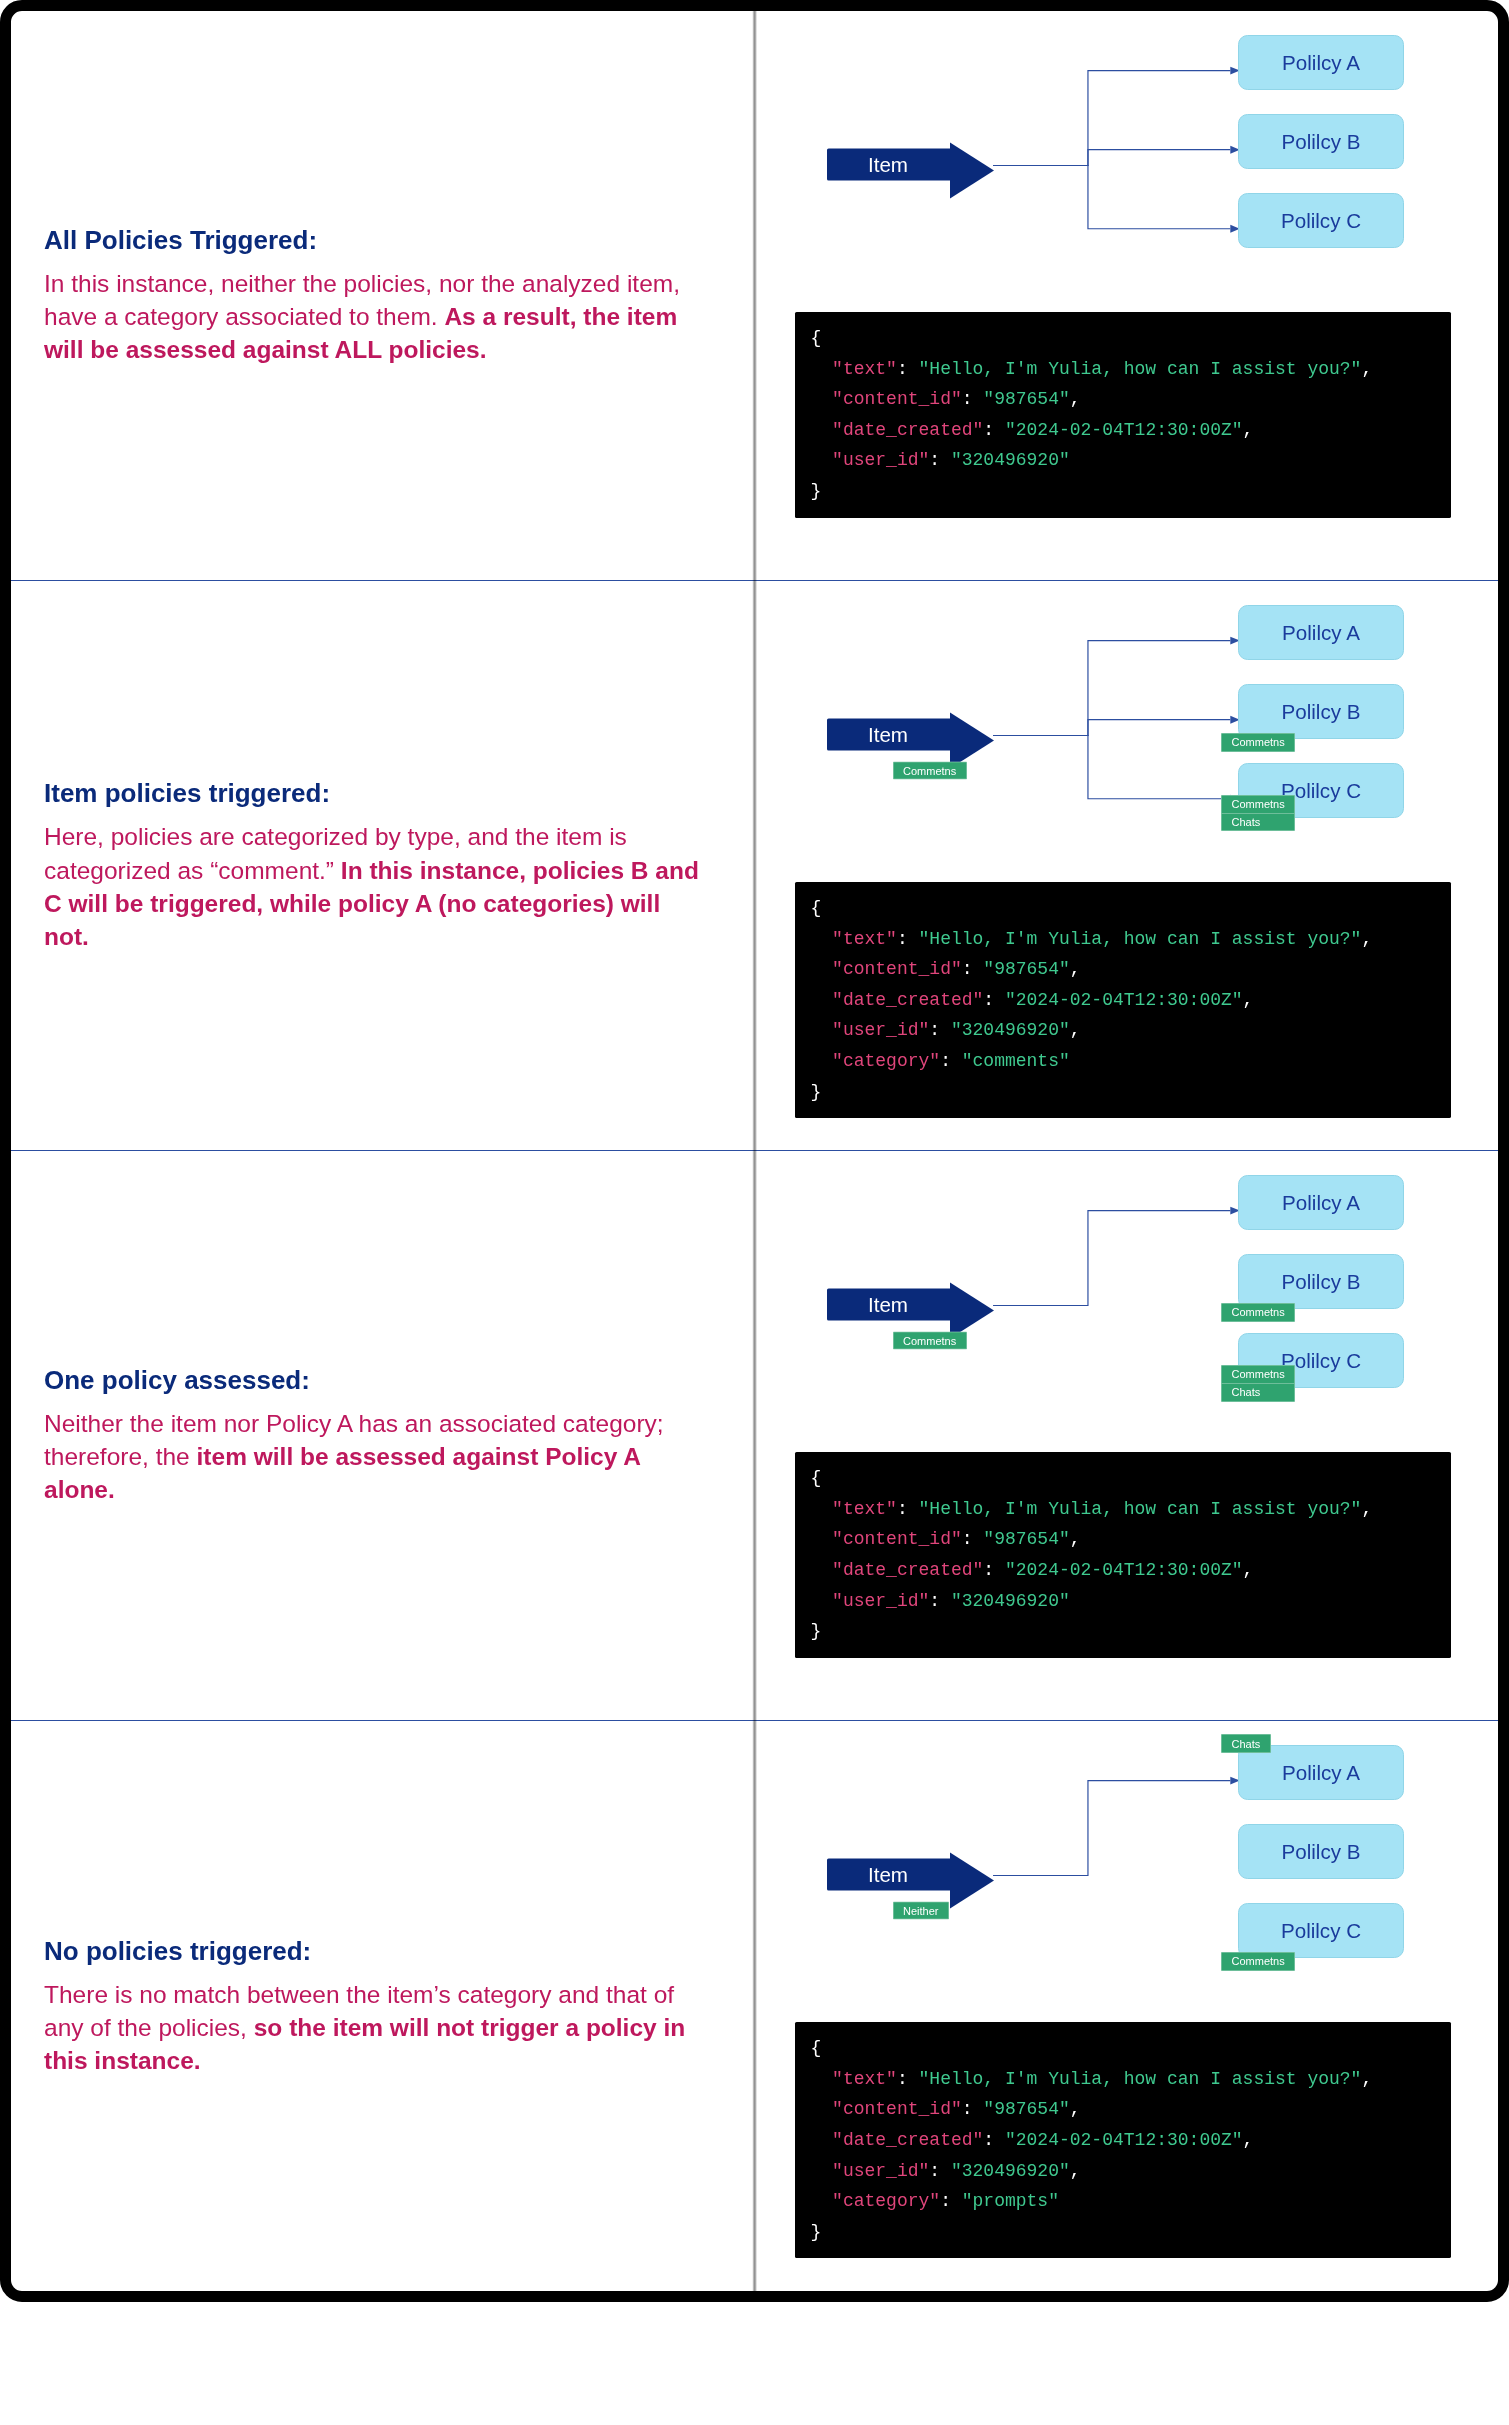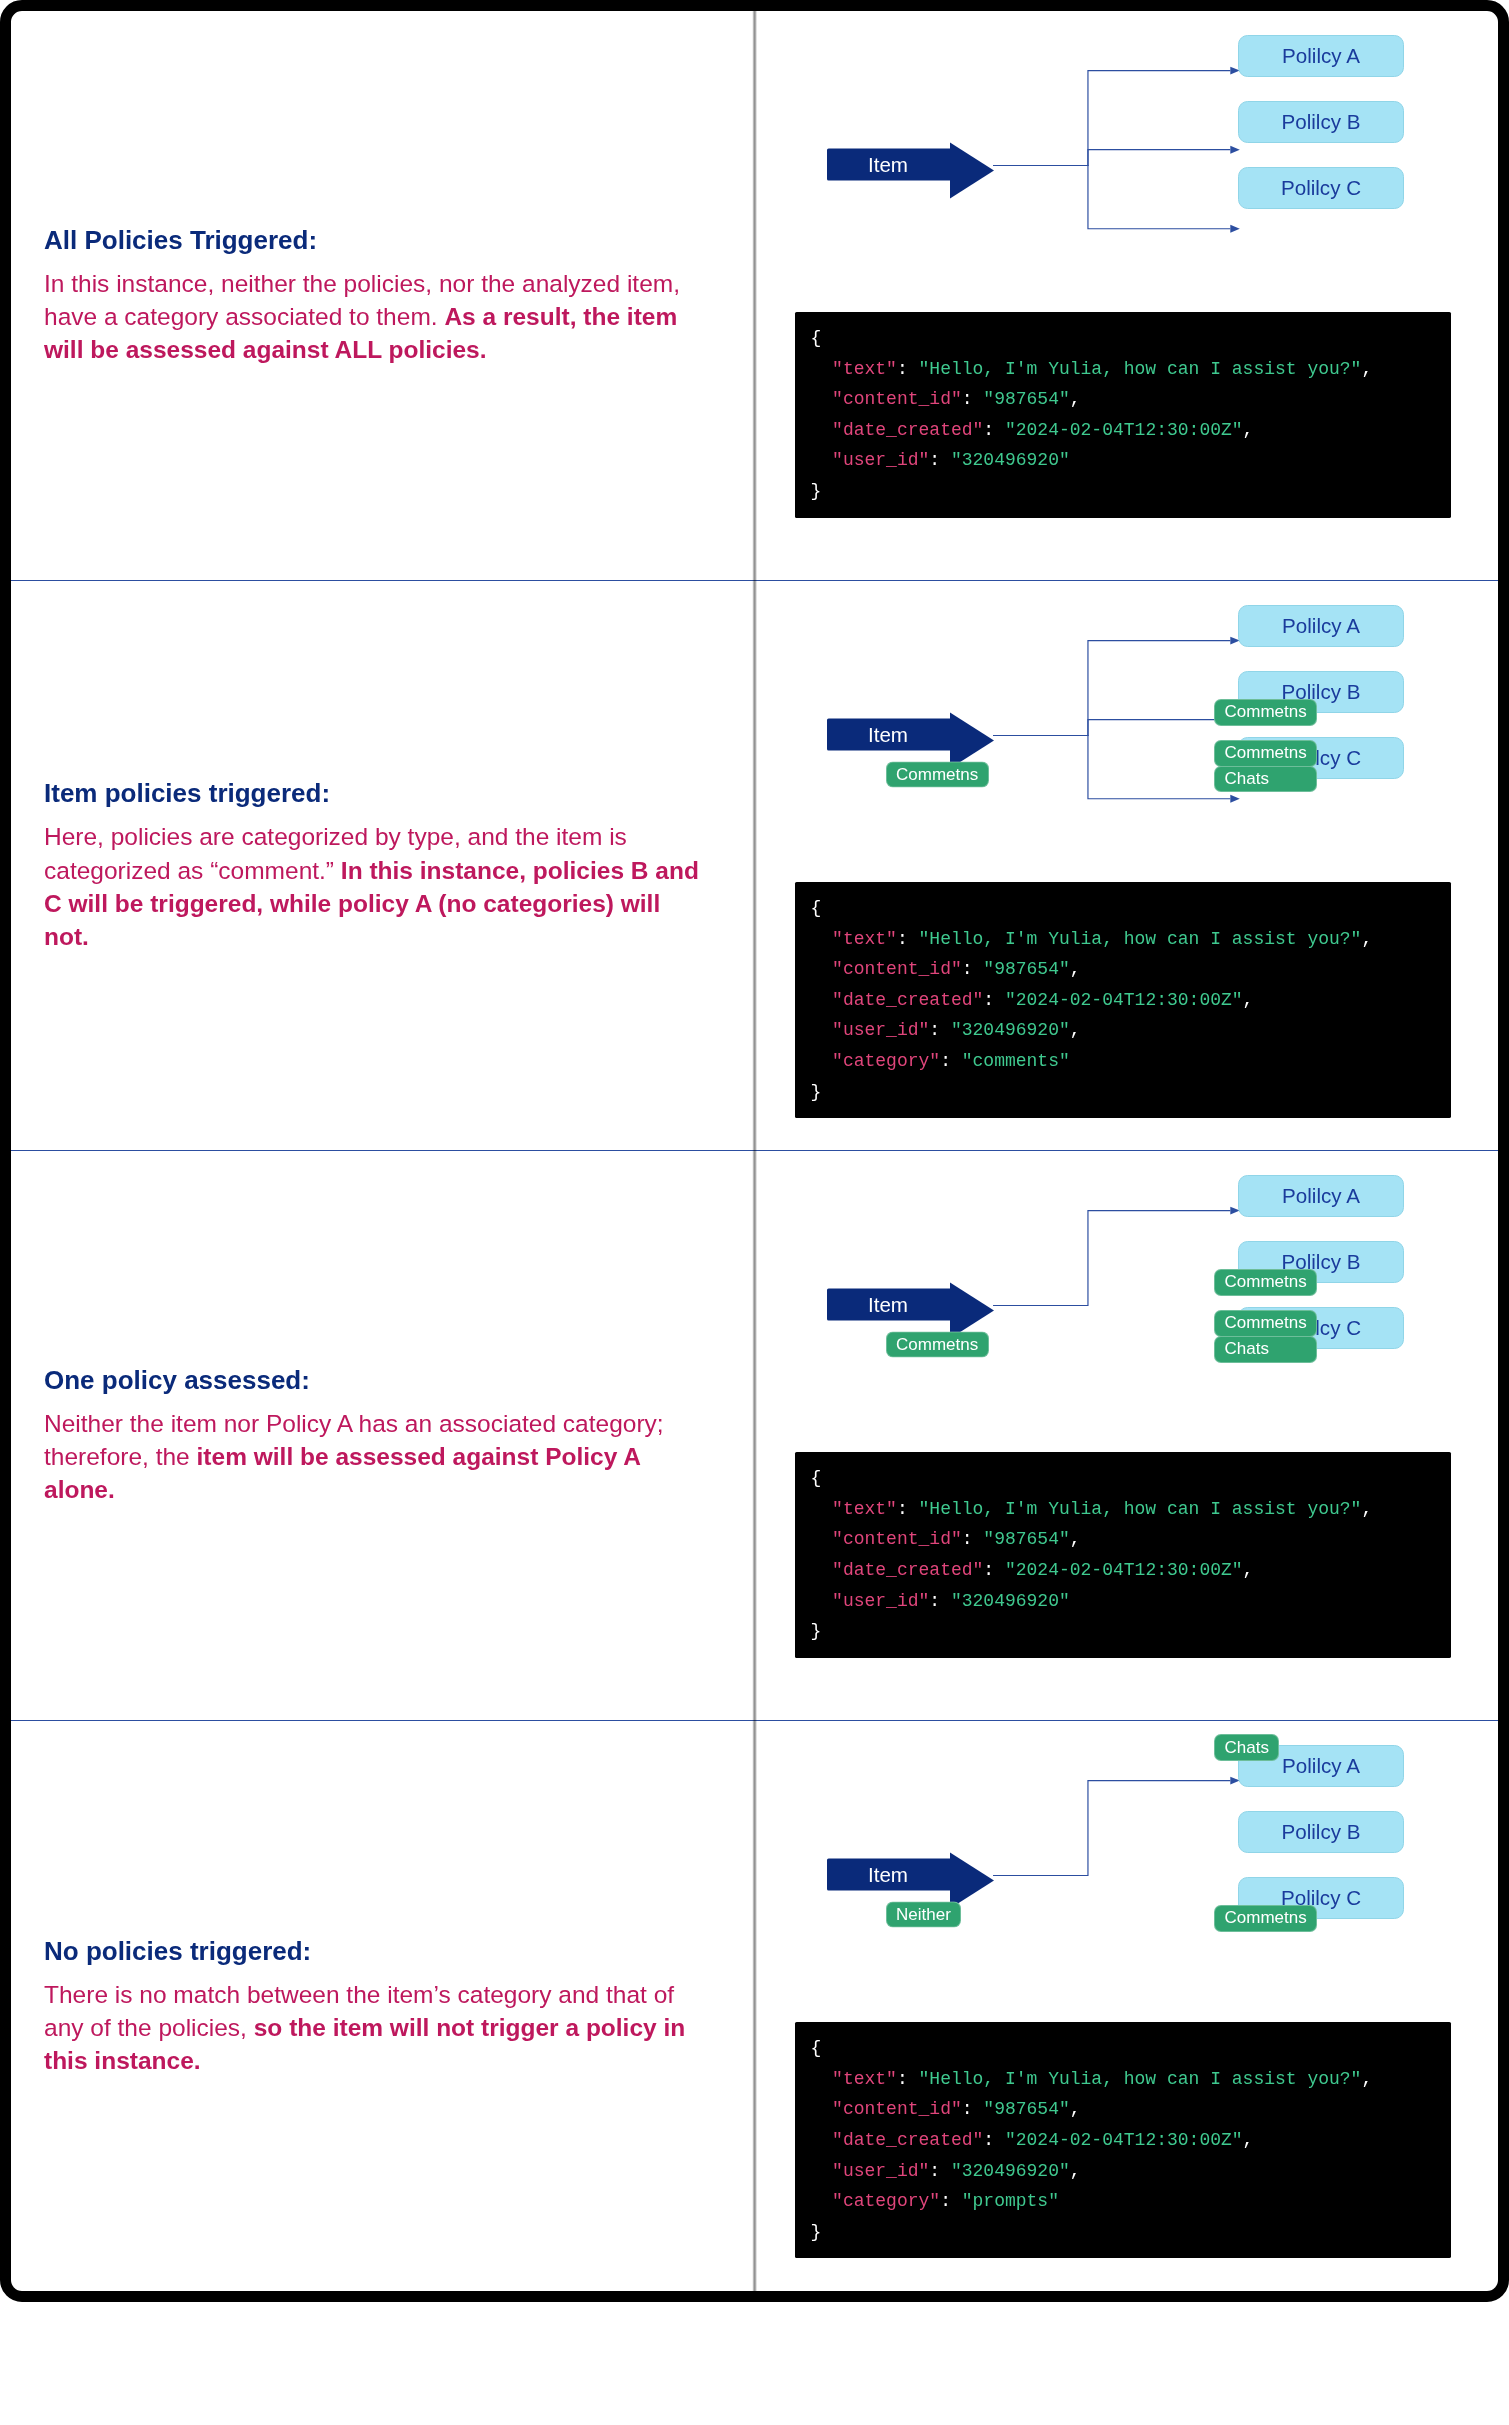--- a/index.html
+++ b/index.html
@@ -95,25 +95,26 @@
     left: 123px;
     top: 0;
     width: 0; height: 0;
     border-top: 28px solid transparent;
     border-bottom: 28px solid transparent;
     border-left: 44px solid #0a2a7a;
   }
   .tag {
     background: #2fa36f;
     color: #fff;
-    font-size: 17px;
+    font-size: 11px;
     padding: 2.4px 9.5px;
-    border-radius: 7px;
+    border-radius: 1px;
     white-space: nowrap;
     border: 0.8px solid rgba(255,255,255,0.3);
+    margin-left: 7px;
   }
   .item-tag-wrap {
     position: absolute;
     left: 59px;
     top: 49px;
     display: flex;
     flex-direction: column;
     gap: 3.2px;
   }
   .policies {
@@ -123,21 +124,21 @@
     display: flex;
     flex-direction: column;
     gap: 24px;
   }
   .policy-wrap { position: relative; }
   .policy-box {
     background: #a5e3f5;
     color: #1a3b9c;
     font-size: 20.6px;
     width: 166px;
-    height: 42px;
+    height: 55px;
     border-radius: 9.5px;
     display: flex;
     align-items: center;
     justify-content: center;
     border: 0.8px solid #90d5e8;
   }
   .policy-tags {
     position: absolute;
     left: -24px;
     bottom: -12.7px;

